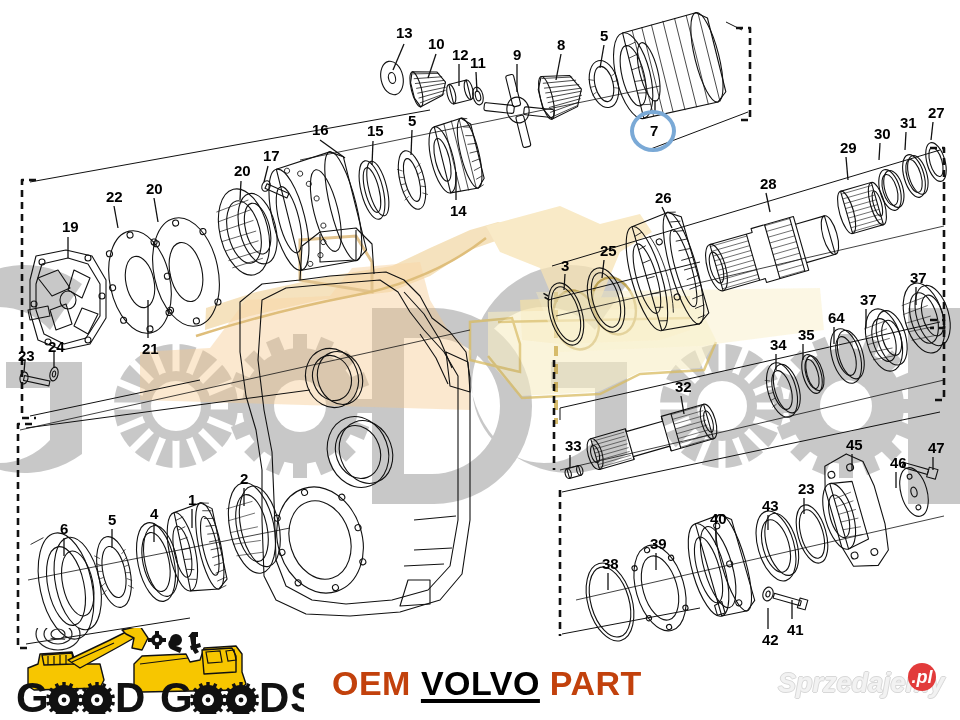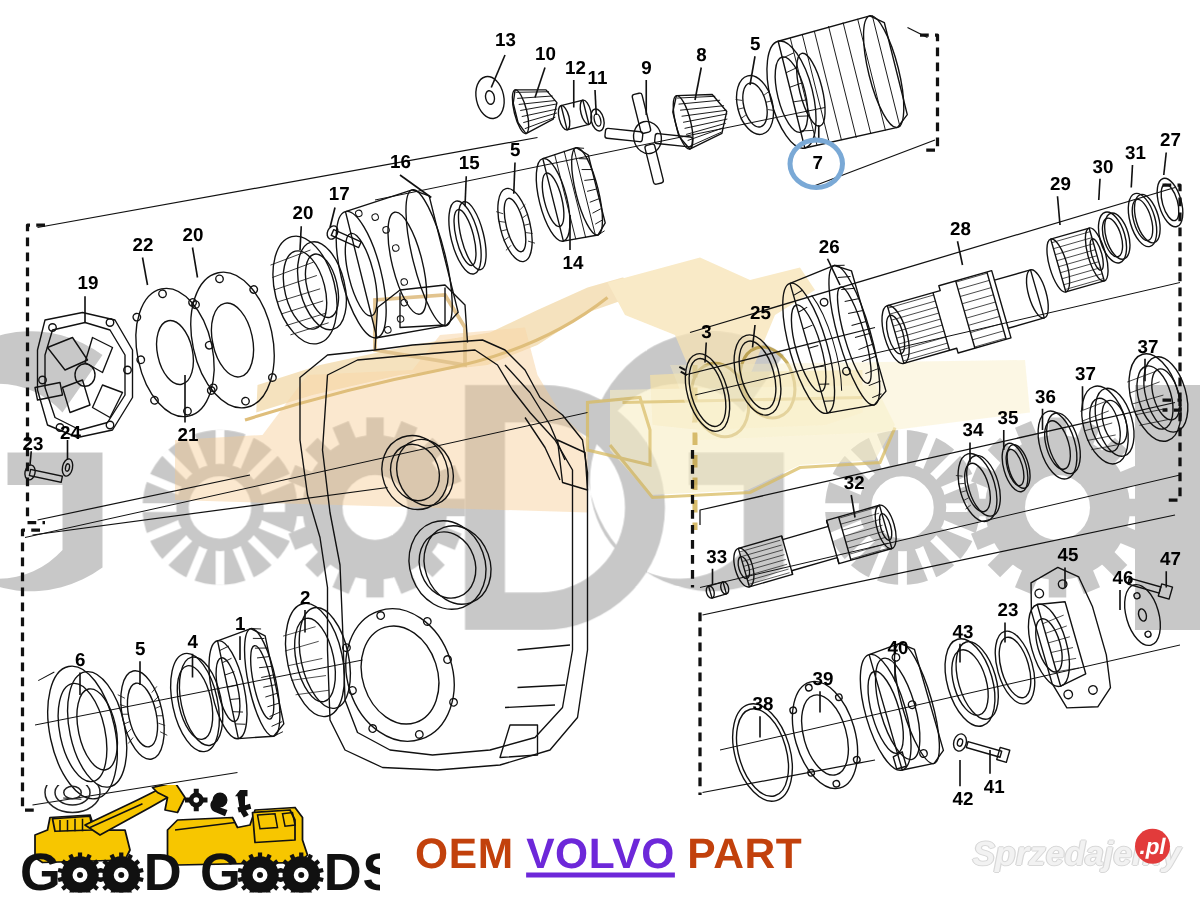--- a/index.html
+++ b/index.html
@@ -19,21 +19,21 @@
 
   
   #hl-ring{position:absolute;left:630px;top:110px;width:46px;height:42px;
            border:4px solid #7aa9d6;border-radius:50%;box-sizing:border-box;}
 
   
   #logo-block{position:absolute;left:14px;top:628px;width:290px;height:86px;}
   #oem-text{position:absolute;left:332px;top:664px;font-size:34px;font-weight:bold;
             letter-spacing:.5px;white-space:nowrap;}
   #oem-text .oem,#oem-text .part{color:#c2410c;}
-  #oem-text .volvo{color:#6d28d9;text-decoration:underline;text-decoration-thickness:4px;
+  #oem-text .volvo{color:#000000;text-decoration:underline;text-decoration-thickness:4px;
                    text-underline-offset:4px;}
   #sprz{position:absolute;left:778px;top:668px;font-size:27px;font-weight:bold;
         font-style:italic;color:#f2f2f2;
         text-shadow:0 1px 0 #d8d8d8,0 -1px 0 #d8d8d8,1px 0 0 #d8d8d8,-1px 0 0 #d8d8d8;}
   #sprz-pl{position:absolute;left:908px;top:663px;width:28px;height:28px;border-radius:50%;
            background:#e23b3b;color:#fff;font-size:18px;font-weight:bold;font-style:italic;
            text-align:center;line-height:28px;}
 </style>
 </head>
 <body>
@@ -767,21 +767,21 @@
       <div class="callout" style="left: 928px; top: 105px;">27</div>
       <div class="callout" style="left: 900px; top: 115px;">31</div>
       <div class="callout" style="left: 874px; top: 126px;">30</div>
       <div class="callout" style="left: 840px; top: 140px;">29</div>
       <div class="callout" style="left: 760px; top: 176px;">28</div>
       <div class="callout" style="left: 655px; top: 190px;">26</div>
       <div class="callout" style="left: 600px; top: 243px;">25</div>
       <div class="callout" style="left: 561px; top: 258px;">3</div>
       <div class="callout" style="left: 910px; top: 270px;">37</div>
       <div class="callout" style="left: 860px; top: 292px;">37</div>
-      <div class="callout" style="left: 828px; top: 310px;">36</div>
+      <div class="callout" style="left: 828px; top: 310px;">64</div>
       <div class="callout" style="left: 798px; top: 327px;">35</div>
       <div class="callout" style="left: 770px; top: 337px;">34</div>
       <div class="callout" style="left: 675px; top: 379px;">32</div>
       <div class="callout" style="left: 565px; top: 438px;">33</div>
       <div class="callout" style="left: 846px; top: 437px;">45</div>
       <div class="callout" style="left: 928px; top: 440px;">47</div>
       <div class="callout" style="left: 890px; top: 455px;">46</div>
       <div class="callout" style="left: 798px; top: 481px;">23</div>
       <div class="callout" style="left: 762px; top: 498px;">43</div>
       <div class="callout" style="left: 710px; top: 511px;">40</div>

